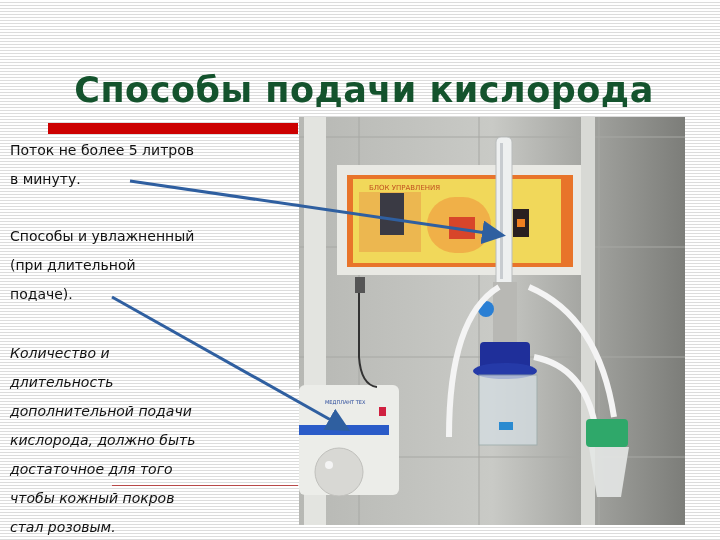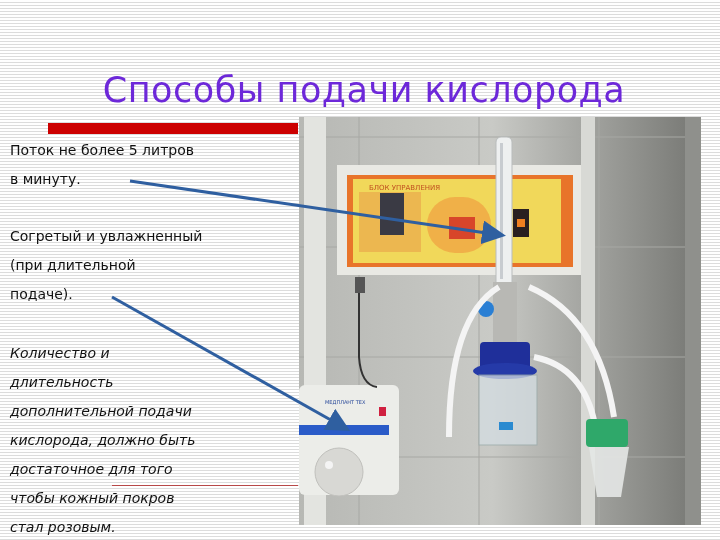--- a/index.html
+++ b/index.html
@@ -3,46 +3,46 @@
 <meta charset="utf-8">
 <style>
   html, body { margin:0; padding:0; }
   body {
     width:720px; height:540px; position:relative; overflow:hidden;
     background: repeating-linear-gradient(to bottom, #ffffff 0px, #ffffff 2px, #dcdcdc 2px, #dcdcdc 3px);
     font-family: "DejaVu Sans", sans-serif;
   }
   .title {
     position:absolute; left:0; top:70px; width:720px; text-align:center;
-    font-family:"DejaVu Sans", sans-serif; font-weight:normal; font-size:35px;
-    color:#6d28d9; letter-spacing:0.5px; margin:0;
+    font-family:"DejaVu Sans", sans-serif; font-weight:bold; font-size:35px;
+    color:#14532d; letter-spacing:0.5px; margin:0;
     padding-left:8px; box-sizing:border-box;
   }
   .red-bar { position:absolute; left:48px; top:123px; width:250px; height:11px; background:#cc0000; }
   .text-block {
     position:absolute; left:8px; font-size:14px; line-height:29px; color:#111;
     font-family:"DejaVu Sans", sans-serif; white-space:pre-line; margin:2px;
   }
   .thin-line { position:absolute; left:112px; top:485px; width:186px; height:1px; background:#b84848; }
   .photo {
     position:absolute; left:299px; top:117px; width:386px; height:408px;
-    background:#8f908c; overflow:hidden;padding-left:16px;
+    background:#8f908c; overflow:hidden;
   }
   svg.photo-svg { position:absolute; left:0; top:0; }
   svg.arrows { position:absolute; left:0; top:0; pointer-events:none; }
 </style>
 </head>
 <body>
 
 <h1 class="title">Способы подачи кислорода</h1>
 <div class="red-bar"></div>
 
 <p class="text-block" style="top:134px;">Поток не более 5 литров
 в минуту.</p>
-<p class="text-block" style="top:220px;">Согретый и увлажненный
+<p class="text-block" style="top:220px;">Способы и увлажненный
 (при длительной
 подаче).</p>
 <p class="text-block" style="top:337px;font-style:italic;">Количество и
 длительность
 дополнительной подачи
 кислорода, должно быть
 достаточное для того
 чтобы кожный покров
 стал розовым.</p>
 <div class="thin-line"></div>

